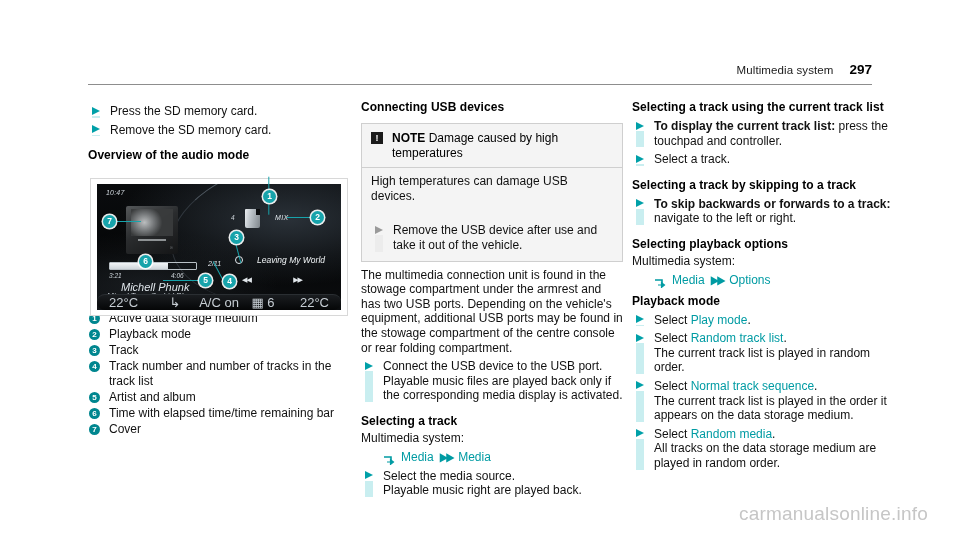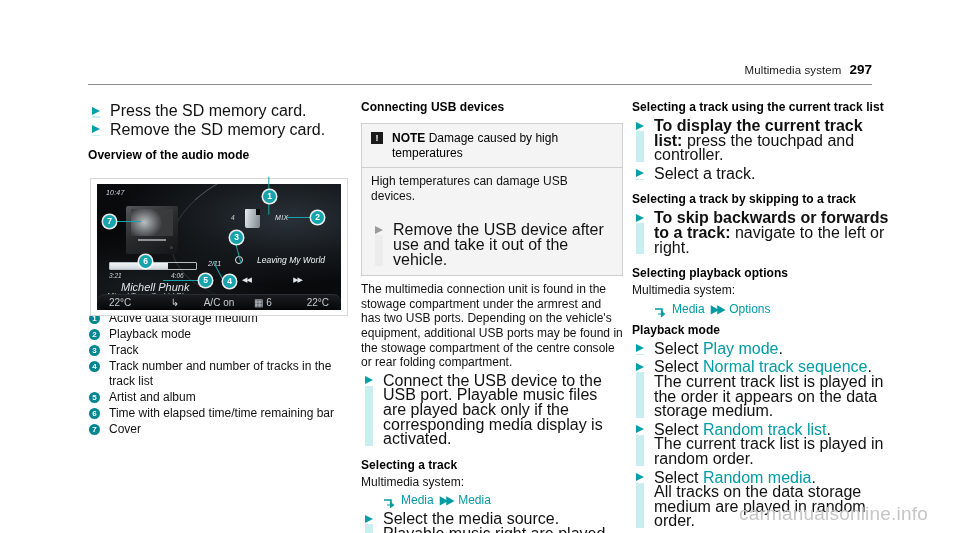--- a/index.html
+++ b/index.html
@@ -11,21 +11,21 @@
     position:relative;
     overflow:hidden;
     -webkit-font-smoothing:antialiased;
   }
   .page{position:absolute;inset:0;}
 
   
   .header{
     position:absolute;left:88px;top:62px;width:784px;
     display:flex;justify-content:flex-end;align-items:baseline;
-    gap:8px;
+    gap:16px;
   }
   .header-title{font-size:11.5px;color:#1a1a1a;letter-spacing:.1px;}
   .header-page{font-size:13.5px;font-weight:bold;color:#000;}
   .header-rule{
     position:absolute;left:88px;top:84px;width:784px;height:1px;
     background:#8d8d8d;
   }
 
   
   .col{position:absolute;top:100px;width:257px;}
@@ -42,21 +42,21 @@
     letter-spacing:.02px;
   }
   .gap-s{height:6px;}
   .gap-m{height:11px;}
 
   
   .bullet{
     position:relative;
     padding-left:22px;
     margin:4px 0 0 0;
-    font-size:16px;line-height:14.6px;color:#111;
+    font-size:12px;line-height:14.6px;color:#111;
   }
   .bullet .tri{
     position:absolute;left:4px;top:2.5px;
     width:0;height:0;
     border-top:4.5px solid transparent;
     border-bottom:4.5px solid transparent;
     border-left:8px solid #00a0a8;
   }
   .bullet .bar{
     position:absolute;left:4px;top:12px;bottom:1px;
@@ -223,21 +223,21 @@
     position:absolute;left:111px;top:76px;font-size:7px;color:#dfe5ea;font-style:italic;
   }
   .transport{
     position:absolute;left:145px;top:92px;width:60px;display:flex;justify-content:space-between;
     font-size:7px;color:#e2e8ec;letter-spacing:-1px;
   }
   .statusbar{
     position:absolute;left:0;right:0;bottom:0;height:15px;
     background:linear-gradient(180deg,#1a1d20,#050607);
     border-top:1px solid #2a2e32;
-    display:flex;align-items:center;color:#c6cdd3;font-size:10px;border-radius:8px;
+    display:flex;align-items:flex-end;color:#c6cdd3;font-size:13px;border-radius:8px;
   }
   .statusbar span{flex:1;text-align:center;}
   .statusbar .sb-left{text-align:left;padding-left:12px;}
   .statusbar .sb-right{text-align:right;padding-right:12px;}
 
   
   .callout{
     position:absolute;width:13px;height:13px;border-radius:50%;
     background:#17a3ab;color:#fff;font-size:8.5px;font-weight:bold;
     line-height:13.5px;text-align:center;
@@ -486,33 +486,33 @@
 
     <div class="bullet">
       <span class="tri"></span>
       <span class="bar"></span>
       <span>Select </span><span class="teal">Play mode</span><span>.</span>
     </div>
 
     <div class="bullet">
       <span class="tri"></span>
       <span class="bar"></span>
+      <span>Select </span><span class="teal">Random track list</span><span>.</span><br>
+      <span>The current track list is played in random order.</span>
+    </div>
+
+    <div class="bullet">
+      <span class="tri"></span>
+      <span class="bar"></span>
       <span>Select </span><span class="teal">Normal track sequence</span><span>.</span><br>
       <span>The current track list is played in the order it appears on the data storage medium.</span>
     </div>
 
     <div class="bullet">
       <span class="tri"></span>
       <span class="bar"></span>
-      <span>Select </span><span class="teal">Random track list</span><span>.</span><br>
-      <span>The current track list is played in random order.</span>
-    </div>
-
-    <div class="bullet">
-      <span class="tri"></span>
-      <span class="bar"></span>
       <span>Select </span><span class="teal">Random media</span><span>.</span><br>
       <span>All tracks on the data storage medium are played in random order.</span>
     </div>
   </div>
 
   <div class="watermark">carmanualsonline.info</div>
 </div>
 
 </body></html>

